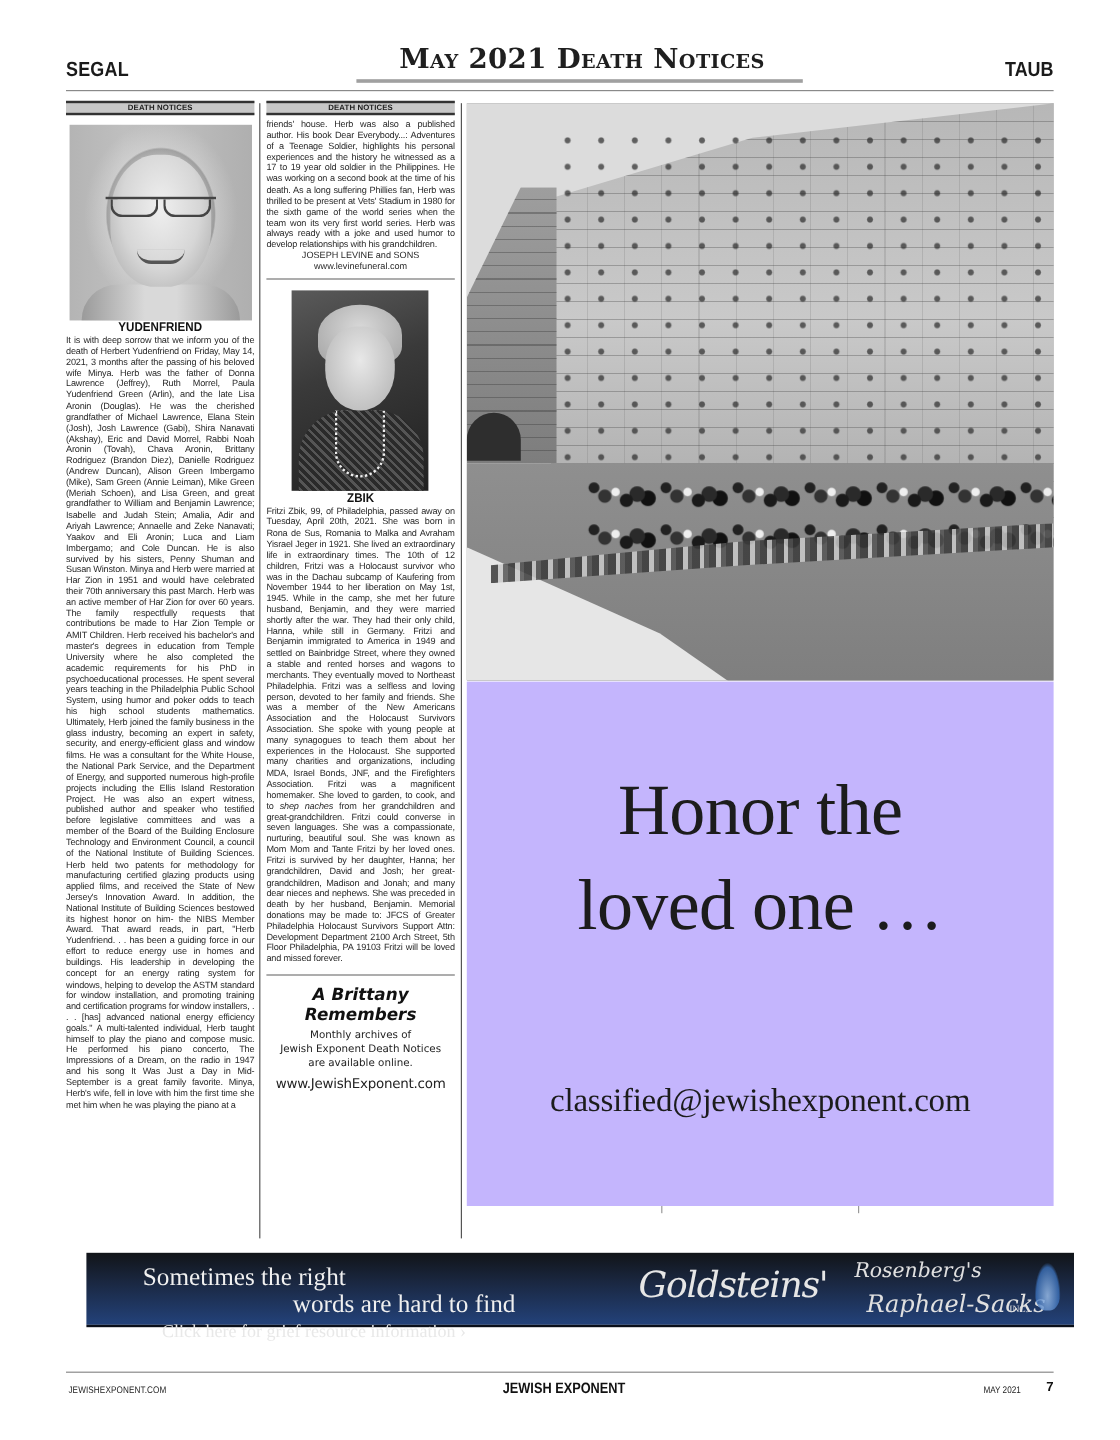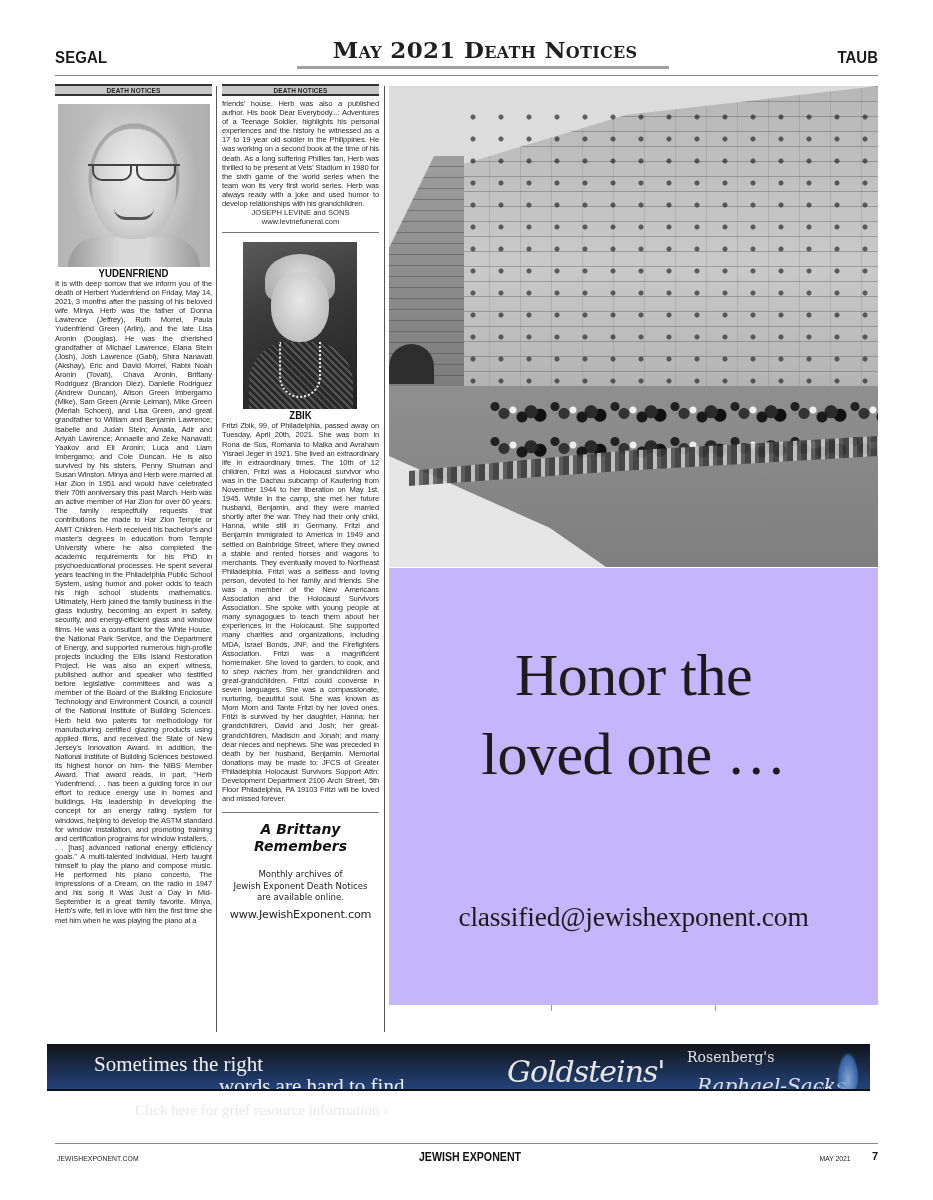--- a/index.html
+++ b/index.html
@@ -40,21 +40,21 @@
   .thin-rule { height: 1px; background: #777; margin: 8px 0 8px 0; }
 
   .photo-zbik { margin-left: 21px; width: 114px; height: 167px; background: linear-gradient(160deg, #5a5a5a 0%, #3a3a3a 40%, #202020 100%); }
   .zbik-hair { position: absolute; left: 22px; top: 12px; width: 70px; height: 50px; border-radius: 50% 50% 30% 30%; background: radial-gradient(ellipse at 50% 40%, #d9d9d9, #a3a3a3); }
   .zbik-face { position: absolute; left: 28px; top: 30px; width: 58px; height: 70px; border-radius: 45% 45% 48% 48%; background: radial-gradient(ellipse at 50% 40%, #e8e8e8, #b1b1b1); }
   .zbik-body { position: absolute; left: 6px; top: 100px; width: 104px; height: 70px; border-radius: 40px 40px 0 0; background: repeating-linear-gradient(45deg, #2a2a2a 0px, #2a2a2a 3px, #555 3px, #555 5px); }
   .zbik-pearls { position: absolute; left: 36px; top: 100px; width: 42px; height: 56px; border: 2px dotted #eee; border-top: none; border-radius: 0 0 30px 30px; }
 
   .community { text-align: center; margin-top: 4px; }
   .community-title { font-family: "DejaVu Sans", sans-serif; font-weight: bold; font-style: italic; font-size: 14px; line-height: 17px; color: #111; }
-  .community-body { font-family: "DejaVu Sans", sans-serif; font-size: 8.6px; line-height: 11.5px; color: #222; margin-top: 14px; }
+  .community-body { font-family: "DejaVu Sans", sans-serif; font-size: 8.6px; line-height: 11.5px; color: #222; margin-top: 3px; }
   .community-url { font-family: "DejaVu Sans", sans-serif; font-size: 11.2px; line-height: 16px; color: #222; margin-top: 3px; letter-spacing: -0.2px; }
 
   .wall-photo { position: absolute; left: 389px; top: 86px; width: 489px; height: 481px; overflow: hidden; background: #9b9b9b; }
   .sky { position: absolute; left: 0; top: 0; width: 100%; height: 100%; background: #dcdcdc; }
   .wall { position: absolute; left: 70px; top: 0; width: 420px; height: 360px; background:
       repeating-linear-gradient(0deg, transparent 0px, transparent 14px, rgba(70,70,70,0.35) 14px, rgba(70,70,70,0.35) 15px),
       repeating-linear-gradient(90deg, transparent 0px, transparent 30px, rgba(90,90,90,0.18) 30px, rgba(90,90,90,0.18) 31px),
       linear-gradient(180deg, #b7b7b7 0%, #c9c9c9 50%, #a9a9a9 100%);
       clip-path: polygon(0 22%, 40% 8%, 100% 0, 100% 100%, 0 100%); }
   .left-tower { position: absolute; left: 0; top: 70px; width: 75px; height: 230px; background:
@@ -76,26 +76,26 @@
   .holes { position: absolute; left: 70px; top: 20px; width: 420px; height: 300px; background:
       radial-gradient(circle, #2a2a2a 0 2px, transparent 3px);
       background-size: 28px 22px; opacity: 0.7; }
 
   .ad-box { position: absolute; left: 389px; top: 568px; width: 489px; height: 437px; background: #c4b5fd; }
   .ad-headline { position: absolute; left: 0; top: 68px; width: 100%; text-align: center; font-family: "Liberation Serif", serif; font-size: 60px; line-height: 79px; color: #1c1c1c; letter-spacing: -0.5px; }
   .ad-email { position: absolute; left: 0; top: 333px; width: 100%; text-align: center; font-family: "Liberation Serif", serif; font-size: 27.5px; color: #1c1c1c; letter-spacing: -0.2px; }
   .ad-ticks { position: absolute; left: 389px; top: 1005px; width: 489px; height: 6px; }
   .ad-ticks span { position: absolute; top: 0; width: 1px; height: 6px; background: #999; }
 
-  .banner { position: absolute; left: 47px; top: 1044px; width: 823px; height: 47px; background: linear-gradient(180deg, #111418 0%, #1a2740 40%, #23427a 100%); overflow: hidden; cursor: pointer; border-bottom: 2px solid #0a0f1a; }
+  .banner { position: absolute; left: 72px; top: 1044px; width: 823px; height: 62px; background: linear-gradient(180deg, #111418 0%, #1a2740 40%, #23427a 100%); overflow: hidden; cursor: pointer; border-bottom: 2px solid #0a0f1a; }
   .banner-l1 { position: absolute; left: 47px; top: 8px; font-family: "Liberation Serif", serif; font-size: 21px; color: #f0f0f0; }
   .banner-l2 { position: absolute; left: 172px; top: 30px; font-family: "Liberation Serif", serif; font-size: 21px; color: #f0f0f0; }
   .banner-cta { position: absolute; left: 80px; top: 59px; font-family: "Liberation Serif", serif; font-size: 15px; color: #e8e8e8; white-space: nowrap; }
   .banner-logo { position: absolute; left: 460px; top: 10px; font-family: "DejaVu Serif", serif; font-style: italic; font-size: 30px; color: #e6e6e6; letter-spacing: -1px; }
-  .banner-logo2 { position: absolute; left: 640px; top: 5px; font-family: "DejaVu Serif", serif; font-size: 14px; color: #e0e0e0; }
+  .banner-logo2 { position: absolute; left: 640px; top: 5px; font-family: "DejaVu Serif", serif; font-style: italic; font-size: 17px; color: #e0e0e0; }
   .banner-logo3 { position: absolute; left: 650px; top: 30px; font-family: "DejaVu Serif", serif; font-style: italic; font-size: 20px; color: #e0e0e0; }
   .banner-inc { position: absolute; left: 769px; top: 42px; font-family: "Liberation Serif", serif; font-size: 8px; color: #e0e0e0; }
   .flame { position: absolute; left: 790px; top: 8px; width: 22px; height: 40px; border-radius: 50% 50% 40% 40%; background: radial-gradient(ellipse at 50% 70%, #9fc3f0, #3a6fb8 60%, transparent 70%); opacity: 0.8; }
 
   .footer-rule { position: absolute; left: 55px; top: 1143px; width: 823px; height: 1px; background: #8a8a8a; }
   .footer-left { position: absolute; left: 57px; top: 1154px; font-size: 8px; color: #222; transform: scaleX(0.85); transform-origin: left; letter-spacing: 0.1px; }
   .footer-center { position: absolute; left: 390px; top: 1150px; width: 160px; text-align: center; font-weight: bold; font-size: 12.5px; color: #111; transform: scaleX(0.85); }
   .footer-right { position: absolute; right: 82px; top: 1154px; font-size: 8px; color: #222; transform: scaleX(0.85); transform-origin: right; }
   .footer-page { position: absolute; right: 55px; top: 1150px; font-weight: bold; font-size: 11px; color: #111; }
 </style>

